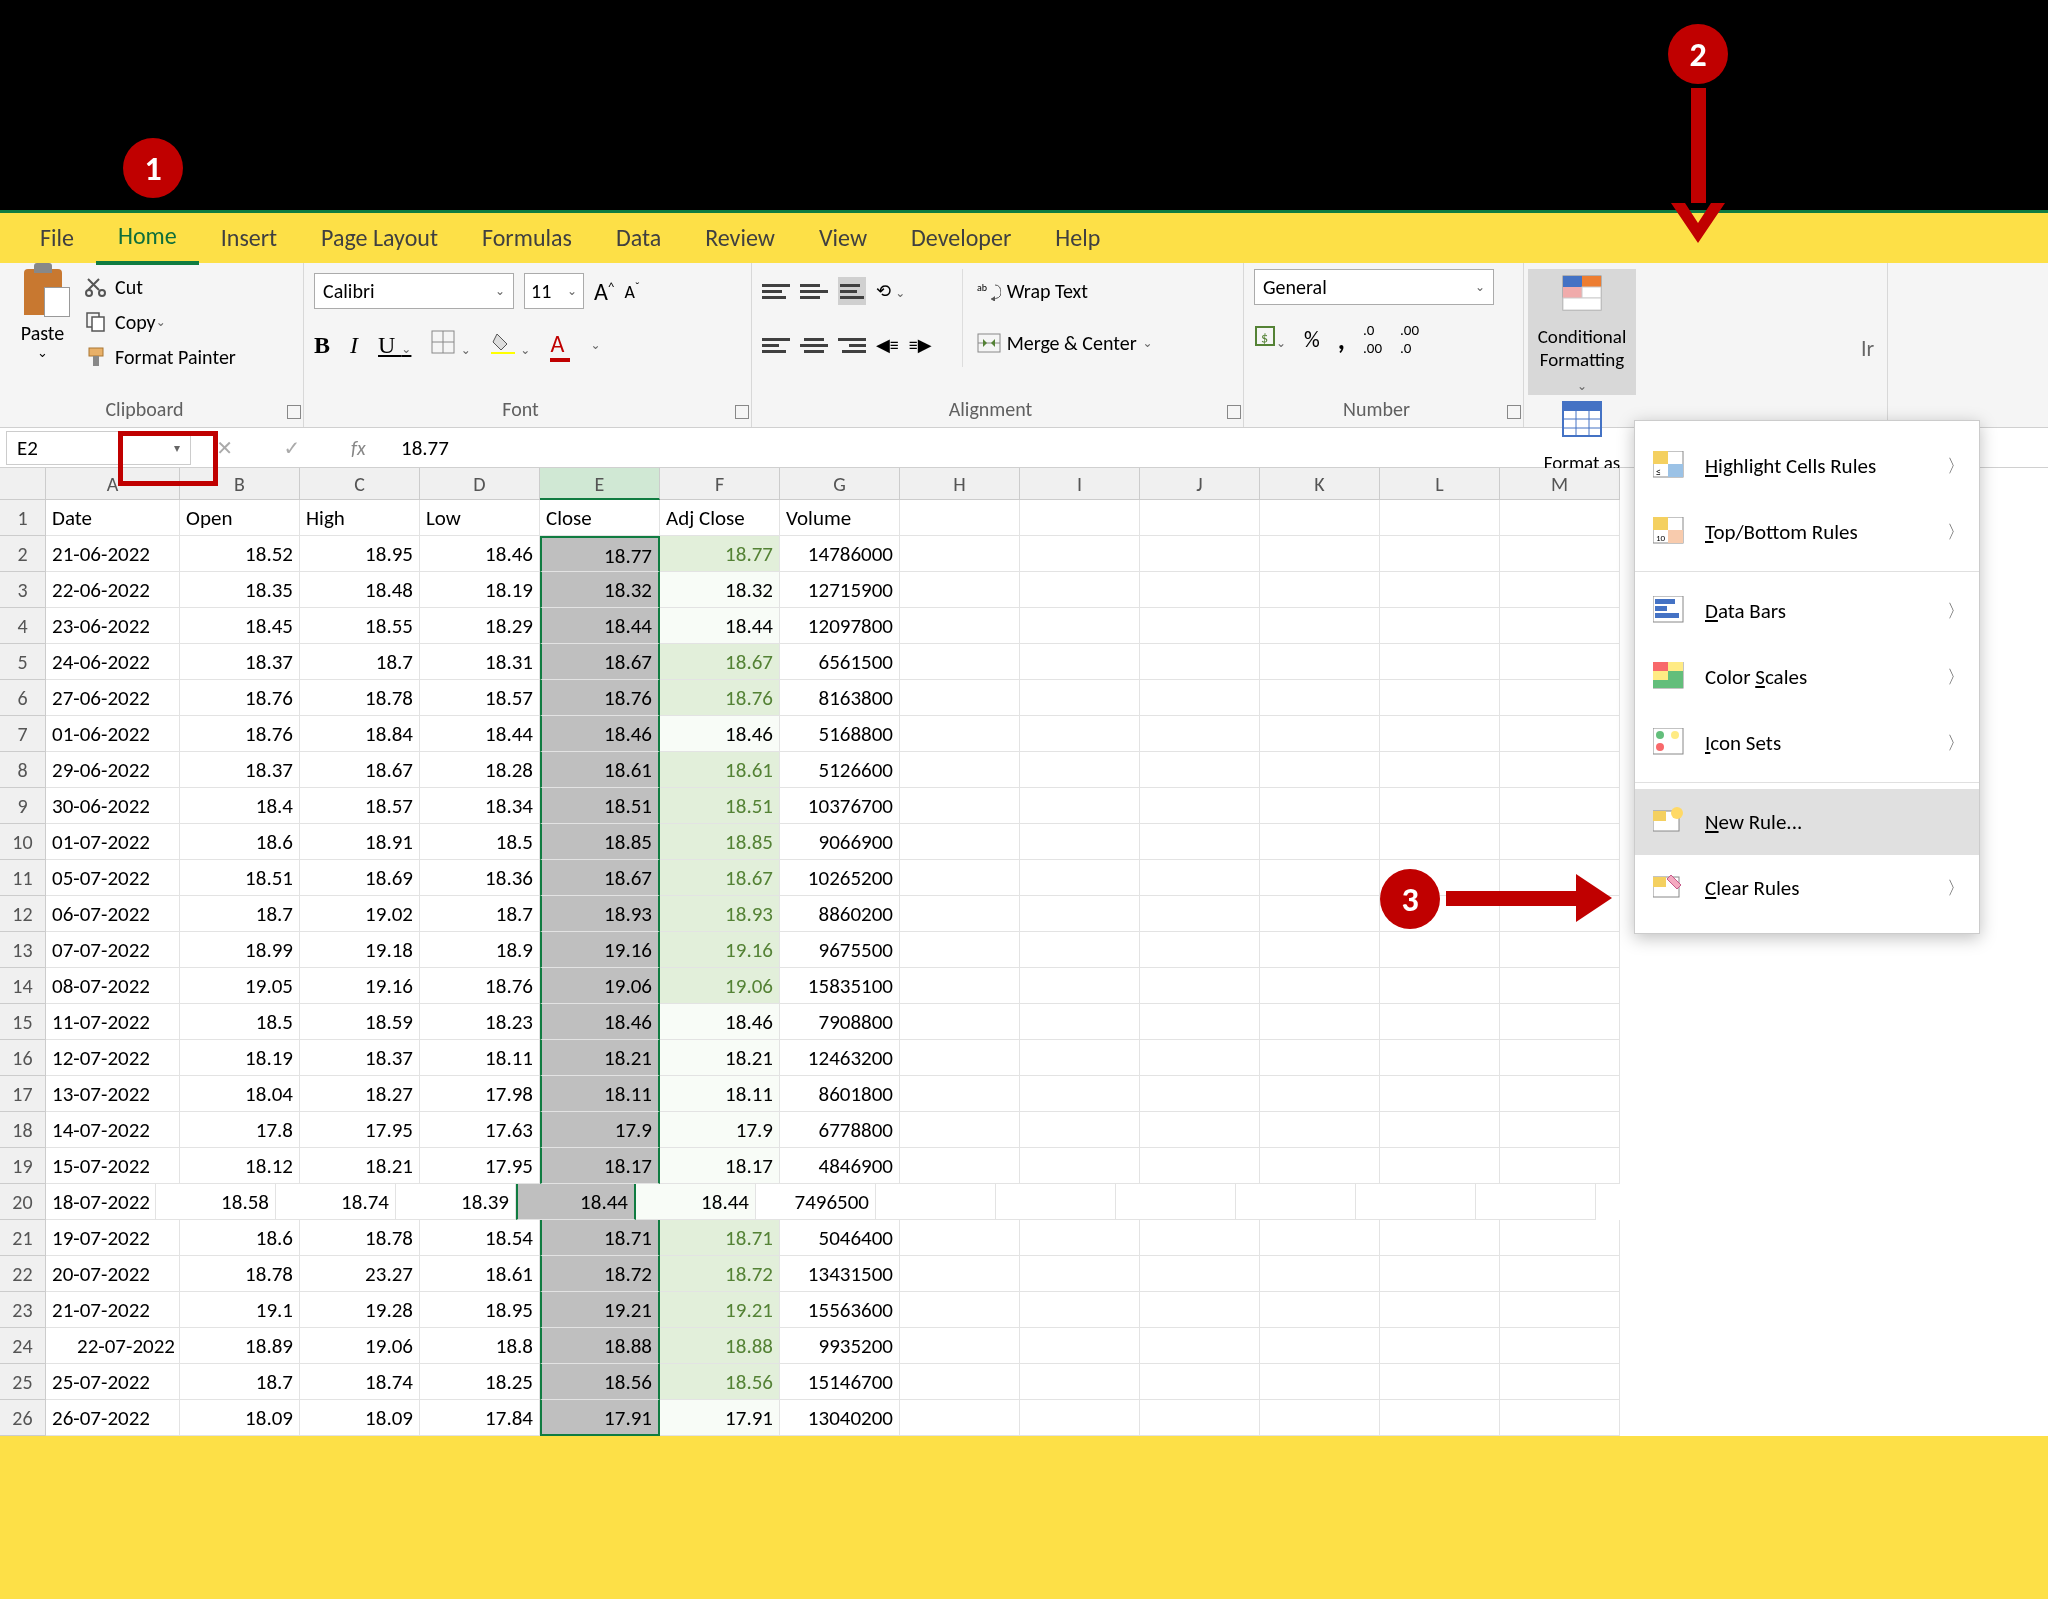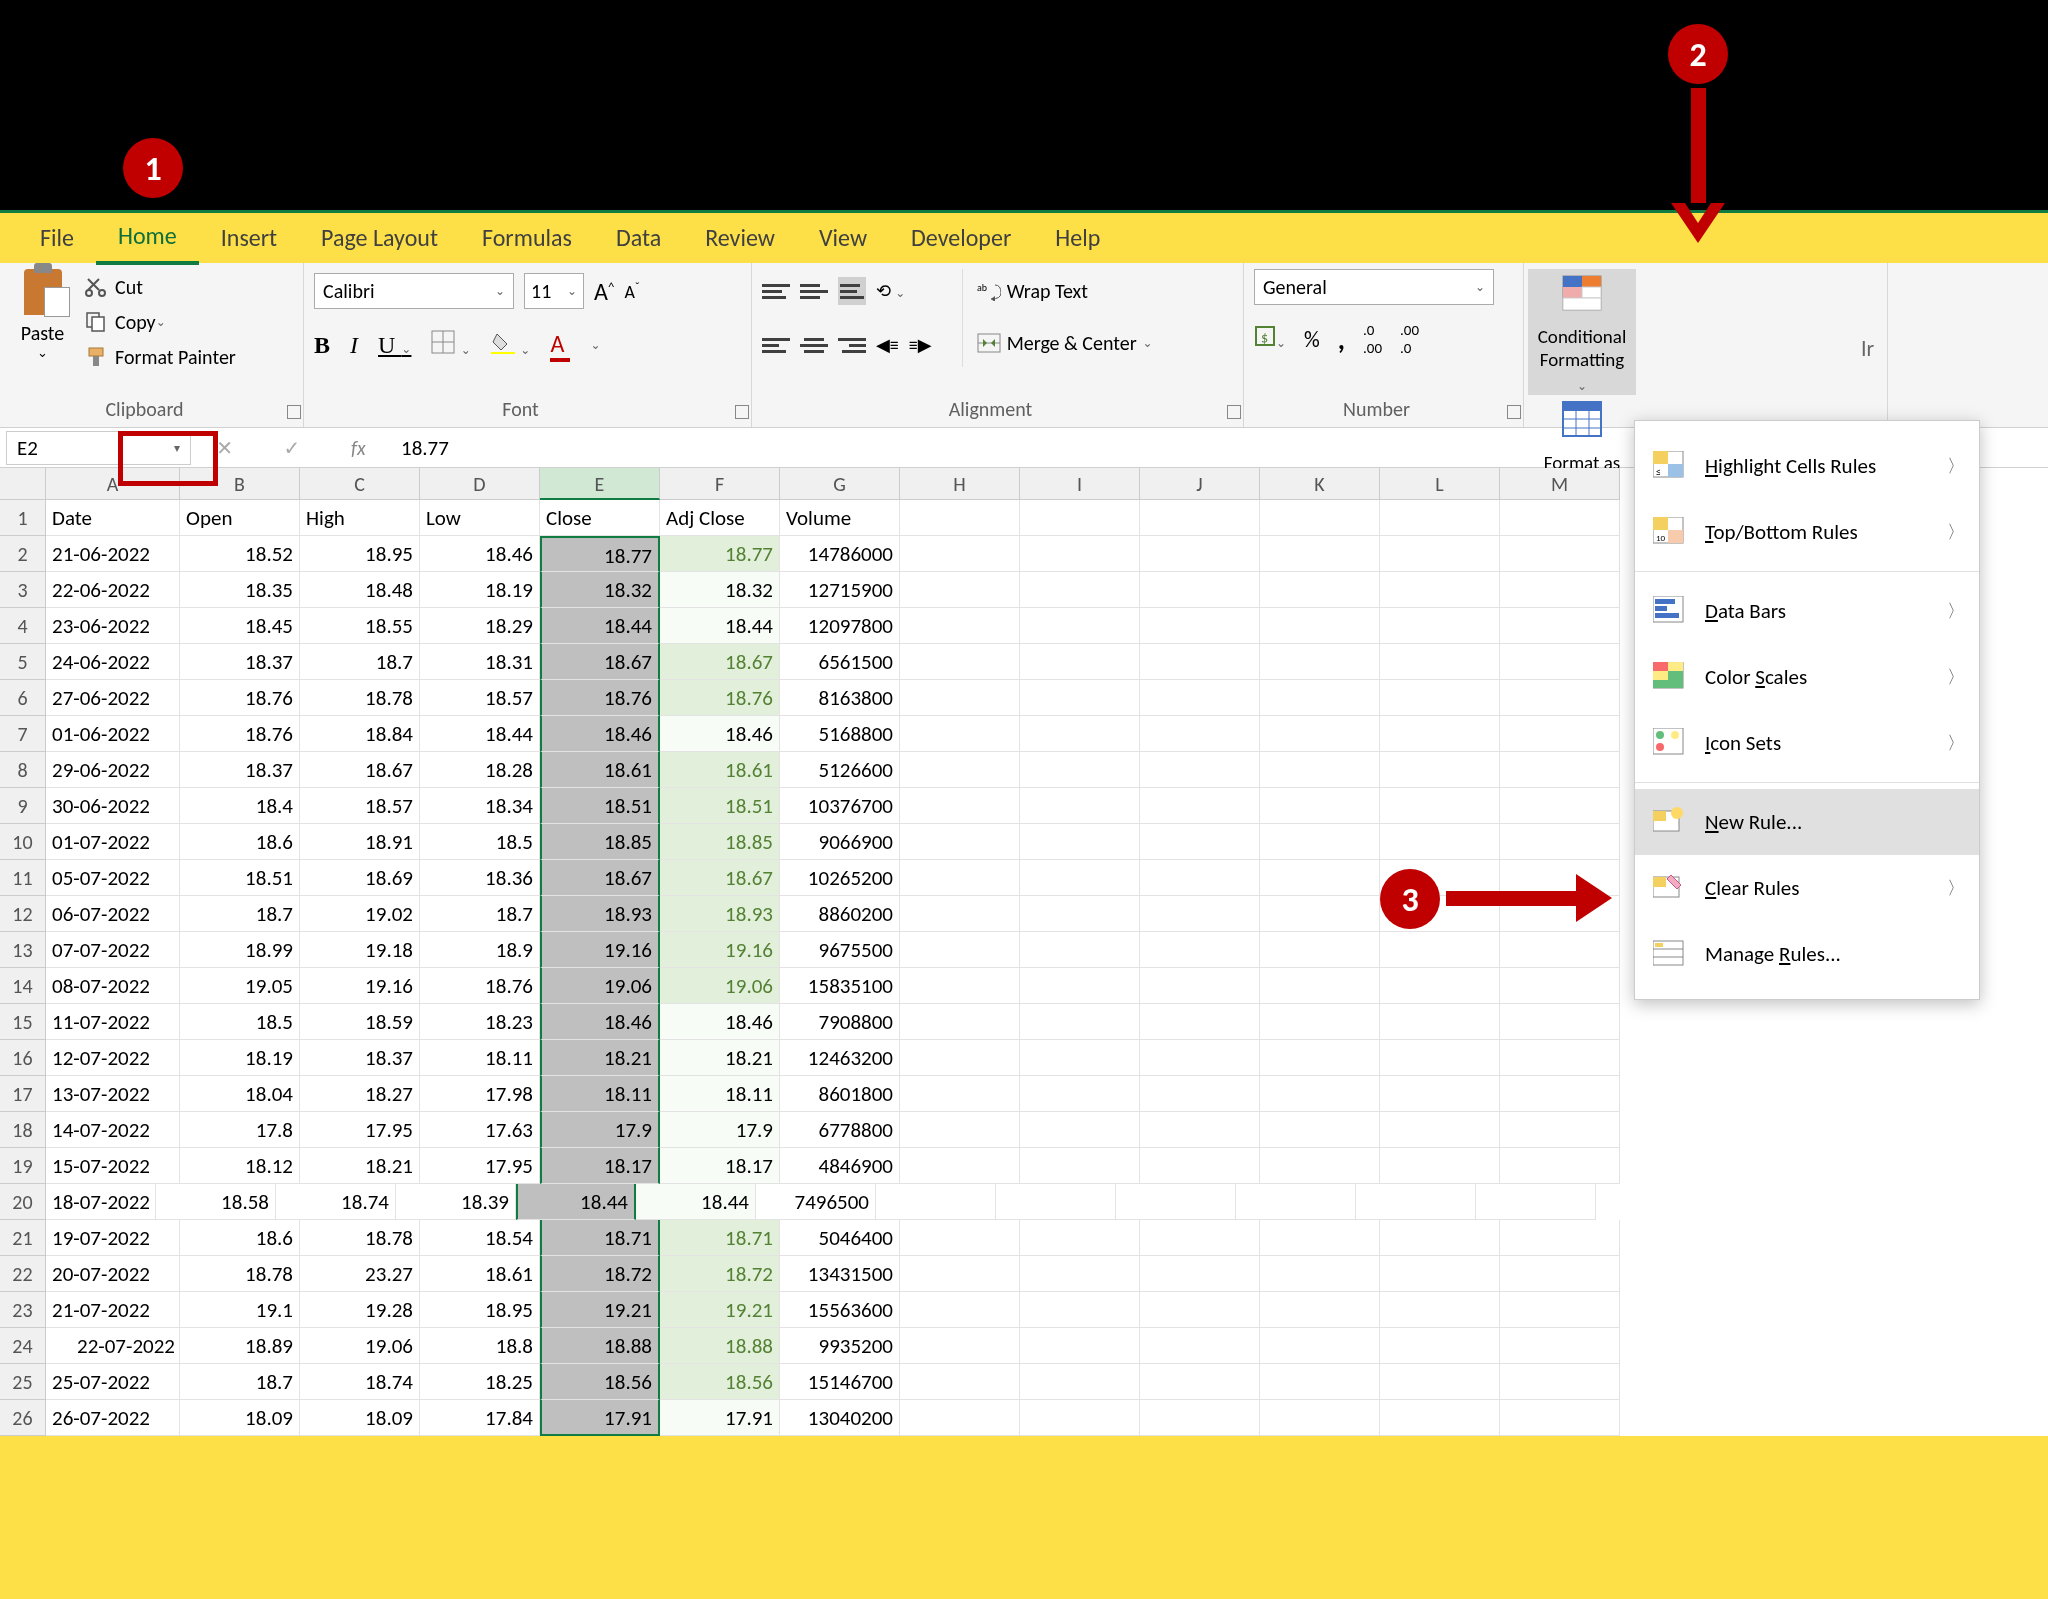--- a/index.html
+++ b/index.html
@@ -867,29 +867,20 @@
   </div>
   <div class="item">
     <svg class="mi-icon">
         <rect x="0" y="4" width="26" height="20" fill="#fff" stroke="#888"></rect>
         <rect x="0" y="4" width="13" height="10" fill="#f4d060"></rect>
         <path d="M18 2 L28 12 L24 16 L14 6 Z" fill="#f4aac0" stroke="#c55a8a"></path>
       </svg>
     <span><span class="u">C</span><span id="cr-rest">lear Rules</span></span>
       <span class="chev">〉</span>
   </div>
-  <div class="item">
-    <svg class="mi-icon">
-        <rect x="0" y="2" width="30" height="24" fill="#fff" stroke="#888"></rect>
-        <line x1="0" y1="10" x2="30" y2="10" stroke="#888"></line>
-        <line x1="0" y1="18" x2="30" y2="18" stroke="#888"></line>
-        <rect x="2" y="4" width="8" height="4" fill="#f4d060"></rect>
-      </svg>
-    <span>Manage <span class="u">R</span><span id="mr-rest">ules...</span></span>
-  </div>
 </div>
 
 <div class="callout-badge callout-3">
     <span>3</span>
   </div>
 <div class="arrow-right">
   <div class="shaft"></div>
     <div class="head"></div>
 </div>
 

